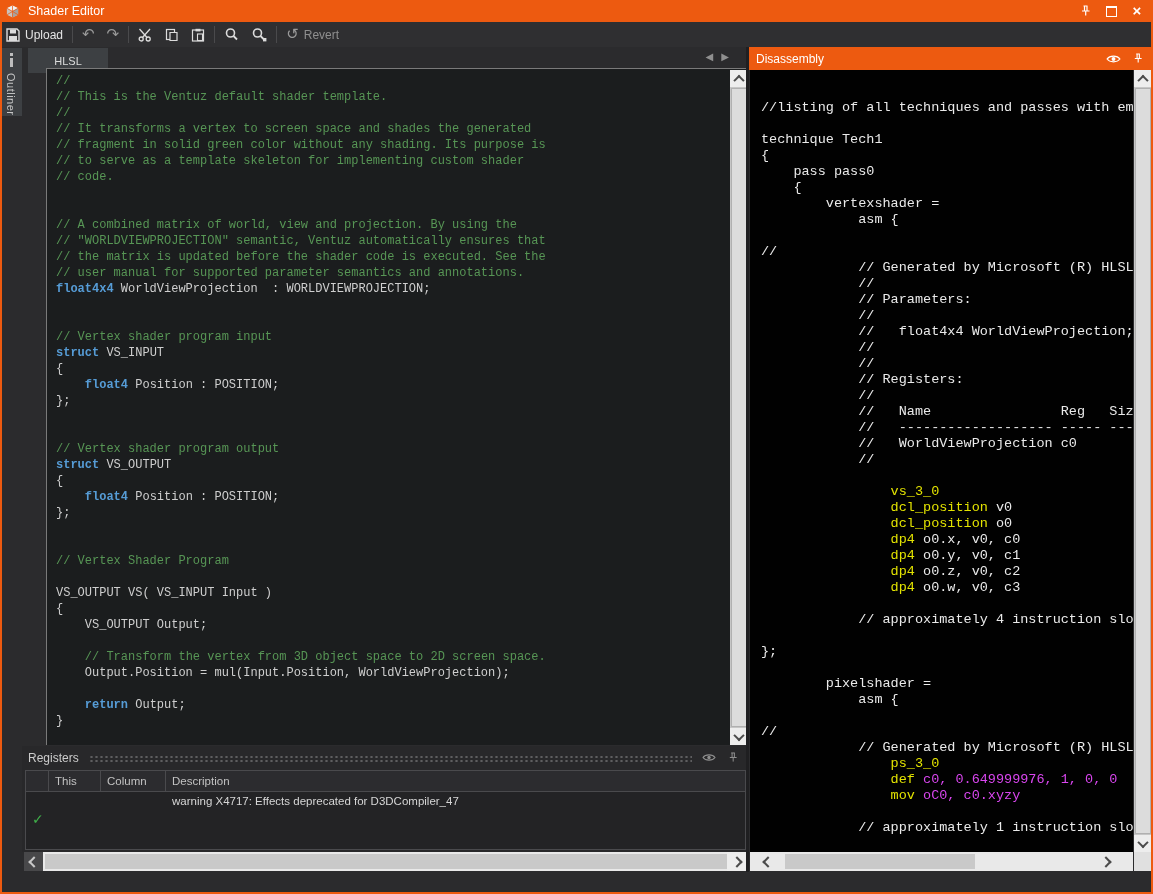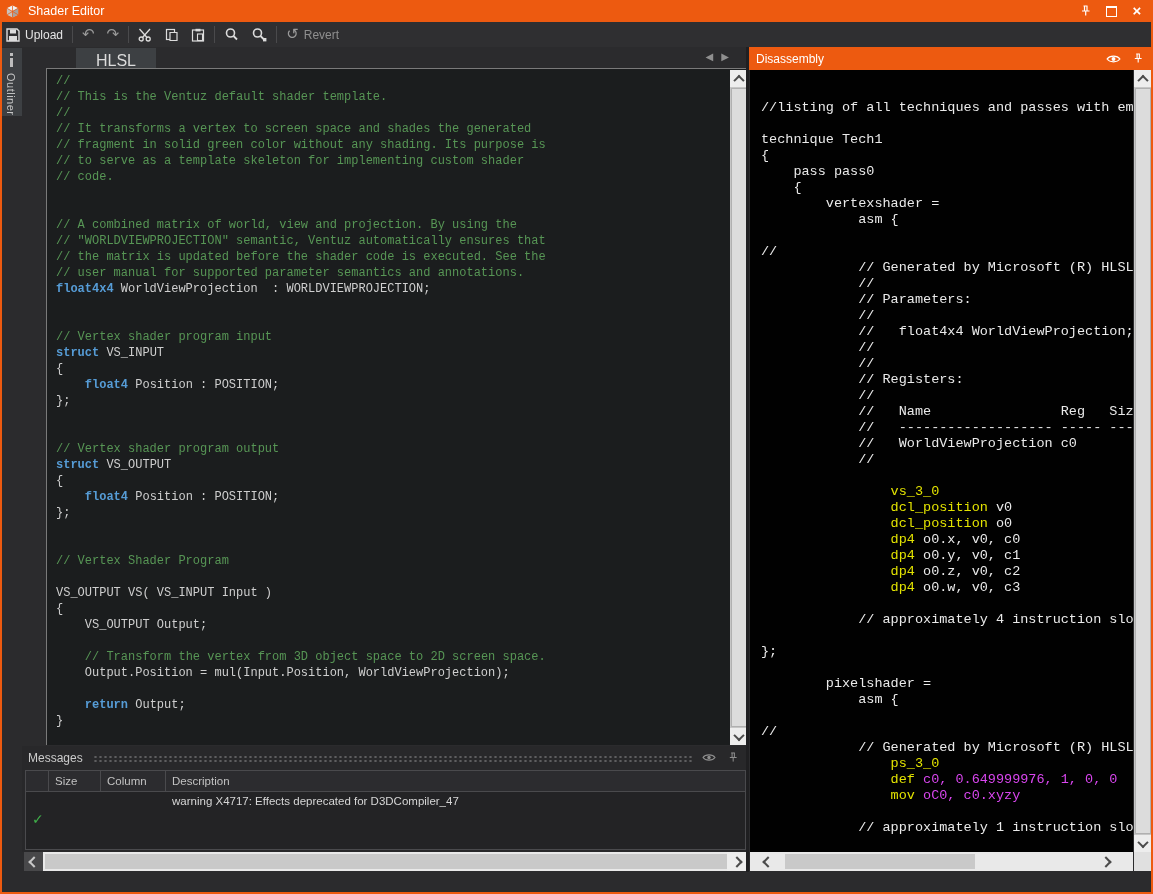--- a/index.html
+++ b/index.html
@@ -23,21 +23,21 @@
   
   .leftstrip{left:0;top:47px;width:22px;height:825px;background:#2b2b2d;}
   .outtab{position:absolute;left:0;top:1px;width:22px;height:68px;background:#3d4043;
           display:flex;flex-direction:column;align-items:center;padding-top:5px;box-sizing:border-box;}
   .outdot{width:3px;height:3px;background:#bdbdbd;margin-bottom:2px;}
   .outbar{width:3px;height:9px;background:#bdbdbd;}
   .outlabel{margin-top:6px;writing-mode:vertical-rl;font-size:11px;color:#c6c6c6;letter-spacing:.5px;}
   
   .tabstrip{left:22px;top:47px;width:727px;height:21px;background:#2b2b2d;}
   .tab{position:absolute;left:6px;top:1px;width:80px;height:25px;background:#3d4043;color:#dcdcdc;
-       font-size:16px;display:flex;align-items:center;justify-content:center;margin-left:48px;}
+       font-size:11px;display:flex;align-items:center;justify-content:center;}
   .navarrows{position:absolute;right:12px;top:4px;font-size:10px;color:#8f8f8f;
              font-family:"DejaVu Sans",sans-serif;letter-spacing:8px;}
   
   .editorbox{left:46px;top:68px;width:702px;height:677px;background:#1b1d1e;
              border-top:1px solid #7a7a7a;border-left:1px solid #7a7a7a;box-sizing:border-box;}
   .code{position:absolute;left:1px;top:1px;right:19px;bottom:0;overflow:hidden;padding:3px 0 0 8px;
         font-family:"Liberation Mono",monospace;font-size:12px;line-height:16px;white-space:pre;}
   .cl{height:16px;}
   .cm{color:#579655;} .kw{color:#569cd6;font-weight:bold;} .tx{color:#cfcfcf;}
   .wh{color:#eaeaea;} .yl{color:#e3e300;} .cy{color:#d946ef;}
@@ -203,38 +203,38 @@
         </div>
       <div class="vthumb" style="top:18px;bottom:18px;"></div>
       <div class="sbtn" style="bottom:0;">
           <span class="chev down"></span>
         </div>
     </div>
   </div>
 
   <div class="abs messages">
     <div class="msg-hdr">
-      <span class="t">Messages</span>
+      <span class="t">Registers</span>
       <div class="dots"></div>
       <span style="margin-right:12px;">
         <svg width="14" height="9" viewBox="0 0 14 9">
             <path d="M1 4.5 C3.5 1 10.5 1 13 4.5 C10.5 8 3.5 8 1 4.5 Z" fill="none" stroke="#8f8f8f" stroke-width="1.1"></path>
             <circle cx="7" cy="4.5" r="1.7" fill="#8f8f8f"></circle>
           </svg>
       </span>
       <span style="margin-right:10px;">
         <svg width="10" height="11" viewBox="0 0 11 12">
             <path d="M3.5 1h4M4.5 1v4.5M7 1v4.5M2 6h7.5M5.7 6v4.5" stroke="#8f8f8f" stroke-width="1.1" fill="none"></path>
           </svg>
       </span>
     </div>
     <div class="msg-table">
       <div class="mhead">
         <div class="mhc c-icon"></div>
-        <div class="mhc c-line">Size</div>
+        <div class="mhc c-line">This</div>
         <div class="mhc c-col">Column</div>
         <div class="mhc c-desc">Description</div>
       </div>
       <div id="msg-rows">
           <div class="mrow">
             <div class="mcell c-icon"></div>
             <div class="mcell c-line"></div>
             <div class="mcell c-col"></div>
             <div class="mcell c-desc">warning X4717: Effects deprecated for D3DCompiler_47</div>
           </div>

